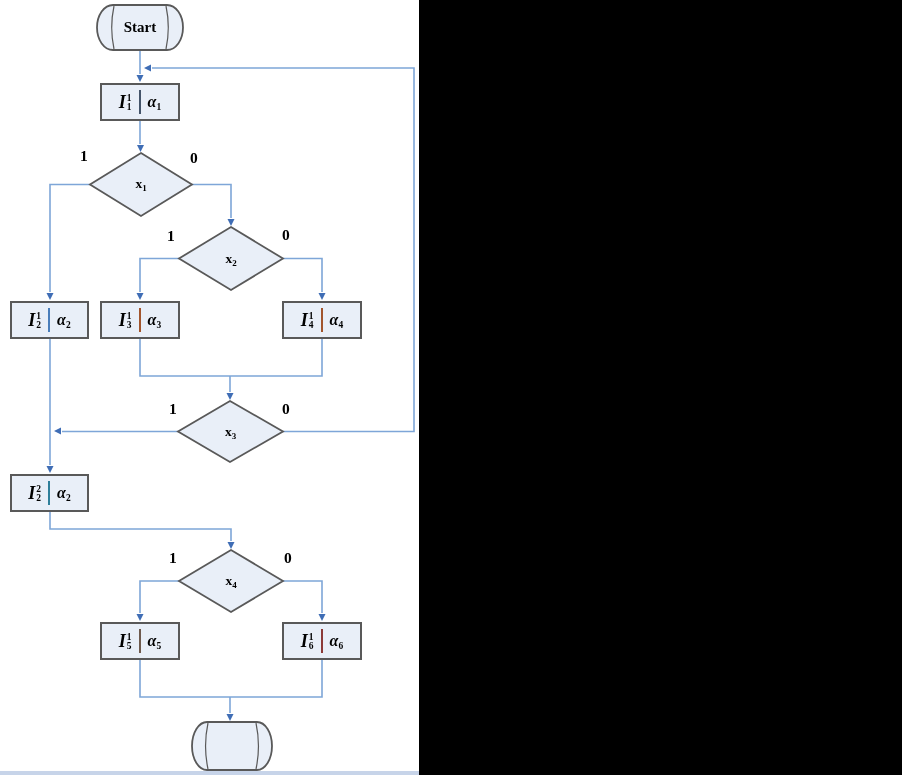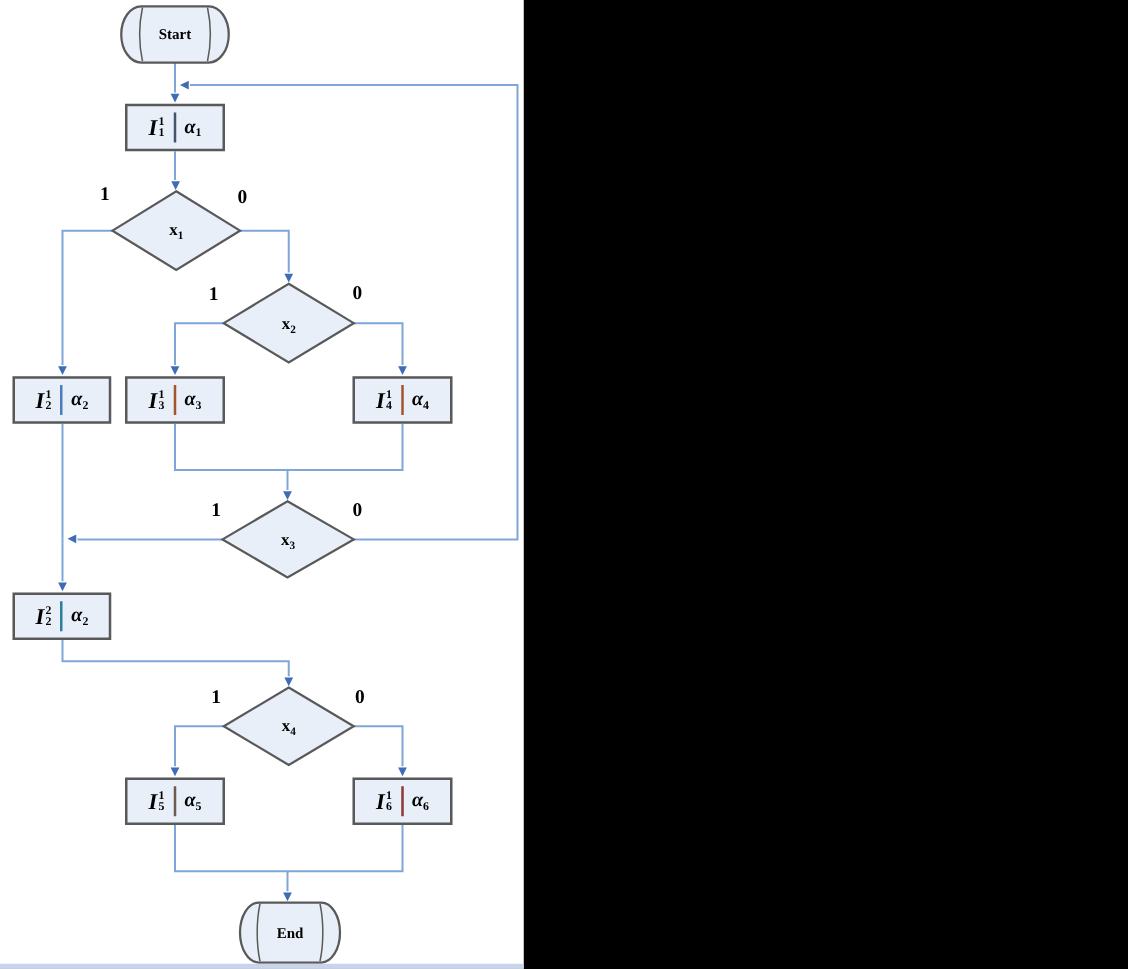--- a/index.html
+++ b/index.html
@@ -25,21 +25,21 @@
           font-size:9.5px;font-weight:bold;line-height:1;margin-left:1px;transform:translateY(1px)}
   .vbar{width:2px;height:24px;display:inline-block}
   .awrap{display:inline-flex;align-items:center}
   .abase{font-style:italic;font-weight:bold;font-size:16px;line-height:1}
   .asub{font-size:9.5px;font-weight:bold;transform:translateY(5px)}
   .dlabel{position:absolute;display:flex;align-items:center;justify-content:center;font-weight:bold}
   .dbase{font-size:13.5px;line-height:1}
   .dsub{font-size:9px;transform:translateY(4px)}
   .branch{position:absolute;font-weight:bold;font-size:15.5px;line-height:1.2}
   .tlabel{position:absolute;display:flex;align-items:center;justify-content:center;
-          font-weight:bold;font-size:12px}
+          font-weight:bold;font-size:15px}
   .strip{position:absolute;left:0;top:771px;width:419px;height:4px;background:var(--strip)}
 </style>
 </head>
 <body>
 
 <div class="panel">
 
   <svg class="wires" width="419" height="775" viewBox="0 0 419 775">
 
     <path class="wire" d="M140,50 V74"></path>
@@ -82,21 +82,20 @@
 
     <path class="shape" d="M113,5 H167 A16,22.5 0 0 1 167,50 H113 A16,22.5 0 0 1 113,5 Z"></path>
     <path class="inner" d="M114,6 C111,20 111,35 114,49"></path>
     <path class="inner" d="M166,6 C169,20 169,35 166,49"></path>
     <path class="shape" d="M207,722 H257 A15,24 0 0 1 257,770 H207 A15,24 0 0 1 207,722 Z"></path>
     <path class="inner" d="M208,723 C205,737 205,755 208,769"></path>
     <path class="inner" d="M256,723 C259,737 259,755 256,769"></path>
   </svg>
 
   <div class="tlabel" style="left:97px;top:5px;width:86px;height:45px">Start</div>
-  <div class="tlabel" style="left:192px;top:722px;width:80px;height:48px">End</div>
 
   <div class="box" style="left:100px;top:83px;width:80px;height:38px">
     <span class="iwrap">
         <span class="ibase">I</span>
         <span class="istack">
           <span class="isup">1</span>
           <span class="isub">1</span>
         </span>
       </span>
     <span class="vbar" style="background: rgb(68, 84, 106);"></span>

